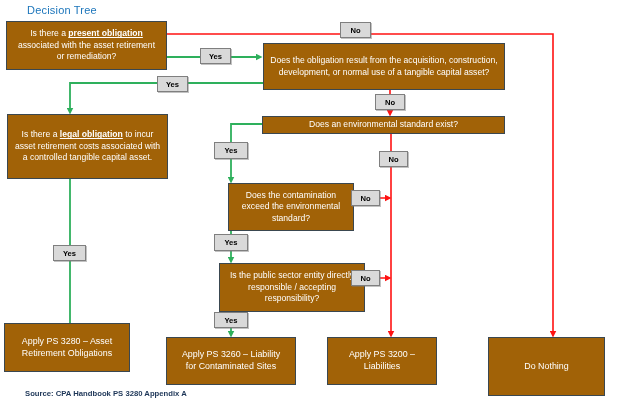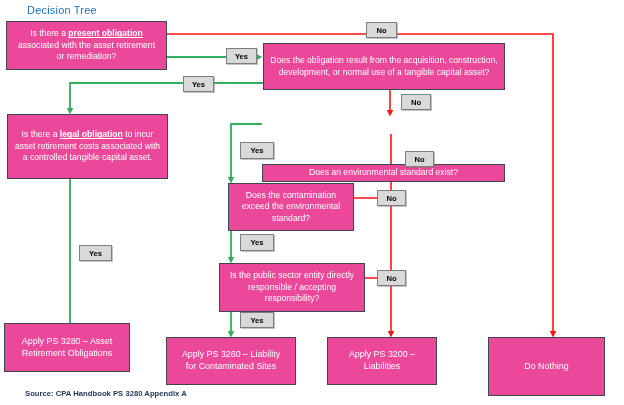--- a/index.html
+++ b/index.html
@@ -6,41 +6,40 @@
   .stage{
     position:relative;width:624px;height:405px;background:#ffffff;overflow:hidden;
     font-family:"Liberation Sans",sans-serif;
   }
   .title{
     position:absolute;left:27px;top:4px;font-size:11px;font-weight:400;
     color:#1B75BB;letter-spacing:.2px;
   }
   svg.wires{position:absolute;left:0;top:0;width:624px;height:405px;}
   .node{
-    position:absolute;background:#ec4899;border:1px solid #3a4750;color:#ffffff;
+    position:absolute;background:#a16207;border:1px solid #3a4750;color:#ffffff;
     display:flex;align-items:center;justify-content:center;text-align:center;
     font-size:8.6px;line-height:1.32;box-sizing:border-box;padding:2px 6px;
   }
   .node .em{font-weight:700;text-decoration:underline;}
   .node.result{font-size:8.9px;}
   .chip{
     position:absolute;background:#D9D9D9;border:1px solid #7f7f7f;color:#000;
     display:flex;align-items:center;justify-content:center;
     font-size:7.6px;font-weight:700;box-sizing:border-box;
     box-shadow:1px 1px 0 rgba(120,120,120,.45);
-    margin-left:26px;
   }
   .source{
     position:absolute;left:25px;top:389px;font-size:7.7px;font-weight:700;color:#1C3557;
   }
   
   #n-present      {left:6px;  top:21px;  width:161px;height:49px;}
   #n-acquisition  {left:263px;top:43px;  width:242px;height:47px;}
   #n-legal        {left:7px;  top:114px; width:161px;height:65px;}
-  #n-env          {left:262px;top:116px; width:243px;height:18px;padding:0 4px;margin-top:48px;}
+  #n-env          {left:262px;top:116px; width:243px;height:18px;padding:0 4px;}
   #n-contam       {left:198px;top:183px; width:126px;height:48px;margin-left:30px;}
   #n-resp         {left:197px;top:263px; width:146px;height:49px;margin-left:22px;}
   #n-ps3280       {left:4px;  top:323px; width:126px;height:49px;}
   #n-ps3260       {left:166px;top:337px; width:130px;height:48px;padding:8px 13px;}
   #n-ps3200       {left:327px;top:337px; width:110px;height:48px;padding:0 15px;}
   #n-donothing    {left:488px;top:337px; width:117px;height:59px;}
   
   #c-no-present   {left:340px;top:22px; width:31px;height:16px;}
   #c-yes-present  {left:200px;top:48px; width:31px;height:16px;}
   #c-yes-acq      {left:157px;top:76px; width:31px;height:16px;}

